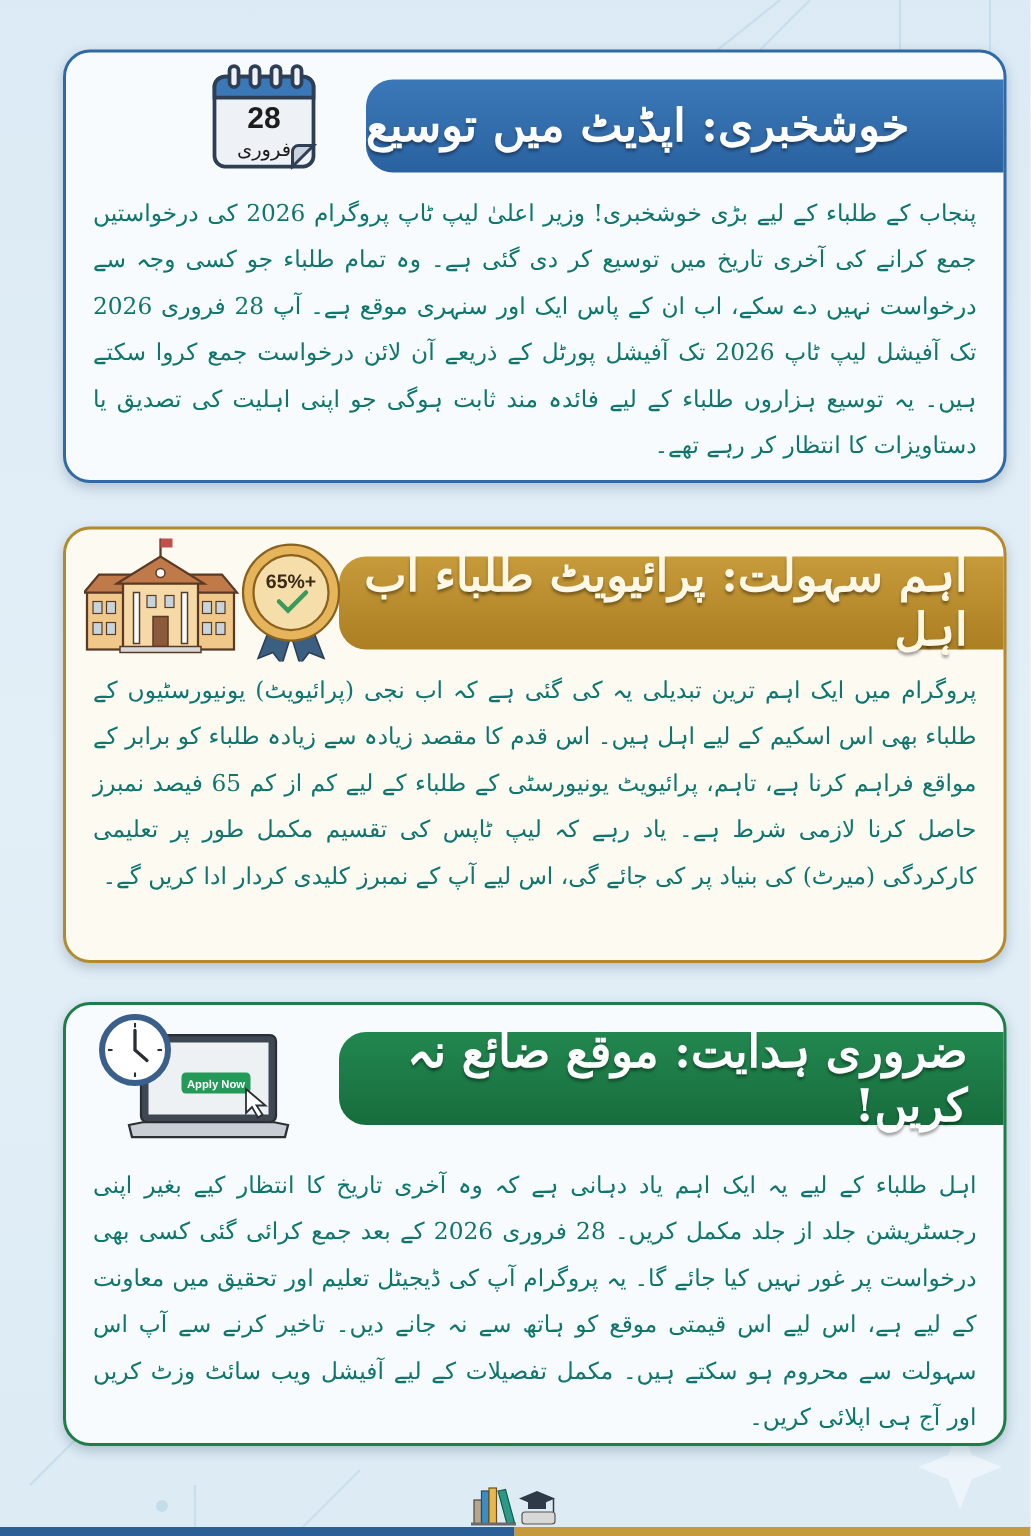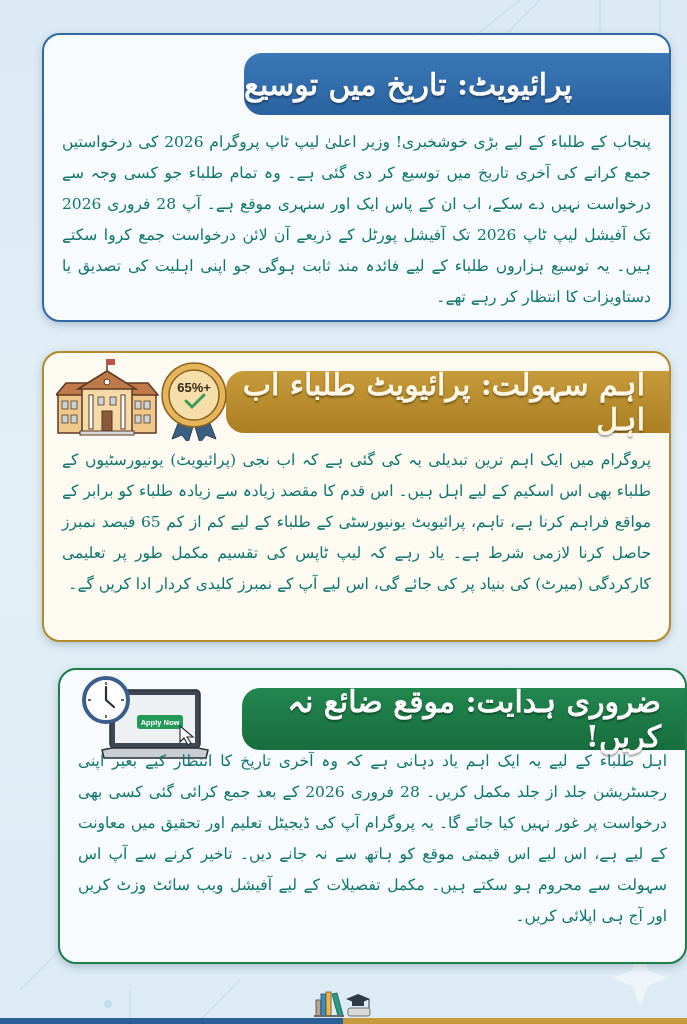--- a/index.html
+++ b/index.html
@@ -15,21 +15,21 @@
   .card {
     position: absolute;
     left: 42px; width: 629px;
     background: #f7fbfd;
     border-radius: 18px;
     box-shadow: 0 3px 8px rgba(40,70,100,0.25);
     overflow: hidden;
   }
   .card.blue { top: 33px; height: 289px; border: 2px solid #2f6aa7; }
   .card.gold { top: 351px; height: 291px; border: 2px solid #b48a2c; background: #fdfaf2; }
-  .card.green { top: 668px; height: 296px; border: 2px solid #1f7d4a; margin-left: 16px; }
+  .card.green { top: 668px; height: 296px; border: 2px solid #1f7d4a; }
 
   .banner {
     position: absolute;
     right: -2px; top: 18px; height: 62px;
     border-radius: 18px 0 0 18px;
     display: flex; align-items: center; justify-content: flex-end;
     padding-right: 26px;
     color: #ffffff;
     font-family: "DejaVu Serif", serif;
     font-weight: bold;
@@ -45,21 +45,21 @@
     position: absolute;
     left: 18px; right: 18px;
     direction: rtl; text-align: justify;
     font-family: "DejaVu Serif", serif;
     font-size: 15.5px;
     line-height: 31px;
     color: #0f766e;
   }
   .blue .body-text { top: 92px; }
   .gold .body-text { top: 92px; }
-  .green .body-text { top: 76px; }
+  .green .body-text { top: 105px; }
 
   .icon-box { position: absolute; }
   .cal { left: 95px; top: 6px; width: 76px; height: 74px; }
   .school { left: 12px; top: 4px; width: 180px; height: 84px; }
   .laptop { left: 22px; top: 4px; width: 130px; height: 86px; }
 
   .footer-icons {
     position: absolute; left: 312px; top: 990px; width: 64px; height: 28px;
   }
   .footer-bar {
@@ -84,21 +84,36 @@
   </g>
   <g fill="#c5dceb">
     <circle cx="640" cy="210" r="4"></circle>
     <circle cx="660" cy="400" r="5"></circle>
     <circle cx="108" cy="1004" r="4"></circle>
   </g>
   <path d="M640 950 l8 20 l20 8 l-20 8 l-8 20 l-8 -20 l-20 -8 l20 -8 z" fill="#eef6fb" opacity="0.9"></path>
 </svg>
 
 <section class="card blue">
-  <div class="banner">پرائیویٹ: تاریخ میں توسیع</div>
+  <div class="banner">خوشخبری: اپڈیٹ میں توسیع</div>
+  <div class="icon-box cal">
+    <svg width="76" height="74" viewBox="0 0 76 74">
+      <rect x="4" y="10" width="66" height="60" rx="7" fill="#eef2f6" stroke="#2d3e55" stroke-width="2.5"></rect>
+      <path d="M4 17 a7 7 0 0 1 7 -7 h52 a7 7 0 0 1 7 7 v7 h-66 z" fill="#3b78b8" stroke="#2d3e55" stroke-width="2.5"></path>
+      <g stroke="#2d3e55" stroke-width="2.5" fill="#eef2f6">
+        <rect x="14" y="3" width="6" height="14" rx="3"></rect>
+        <rect x="28" y="3" width="6" height="14" rx="3"></rect>
+        <rect x="42" y="3" width="6" height="14" rx="3"></rect>
+        <rect x="56" y="3" width="6" height="14" rx="3"></rect>
+      </g>
+      <path d="M56 70 l14 -14 h-10 a4 4 0 0 0 -4 4 z" fill="#c9d3dd" stroke="#2d3e55" stroke-width="2"></path>
+      <text x="37" y="44" text-anchor="middle" font-family="Liberation Sans, sans-serif" font-weight="bold" font-size="20" fill="#1d1d1d">28</text>
+      <text x="37" y="63" text-anchor="middle" font-family="DejaVu Serif, serif" font-size="13" fill="#1d1d1d" direction="rtl">فروری</text>
+    </svg>
+  </div>
   <p class="body-text">پنجاب کے طلباء کے لیے بڑی خوشخبری! وزیر اعلیٰ لیپ ٹاپ پروگرام 2026 کی درخواستیں جمع کرانے کی آخری تاریخ میں توسیع کر دی گئی ہے۔ وہ تمام طلباء جو کسی وجہ سے درخواست نہیں دے سکے، اب ان کے پاس ایک اور سنہری موقع ہے۔ آپ 28 فروری 2026 تک آفیشل لیپ ٹاپ 2026 تک آفیشل پورٹل کے ذریعے آن لائن درخواست جمع کروا سکتے ہیں۔ یہ توسیع ہزاروں طلباء کے لیے فائدہ مند ثابت ہوگی جو اپنی اہلیت کی تصدیق یا دستاویزات کا انتظار کر رہے تھے۔</p>
 </section>
 
 <section class="card gold">
   <div class="banner">اہم سہولت: پرائیویٹ طلباء اب اہل</div>
   <div class="icon-box school">
     <svg width="180" height="84" viewBox="0 0 180 84">
 
       <rect x="2" y="36" width="26" height="40" fill="#f0c98a" stroke="#5b3a25" stroke-width="1.5"></rect>
       <rect x="74" y="36" width="26" height="40" fill="#f0c98a" stroke="#5b3a25" stroke-width="1.5"></rect>

